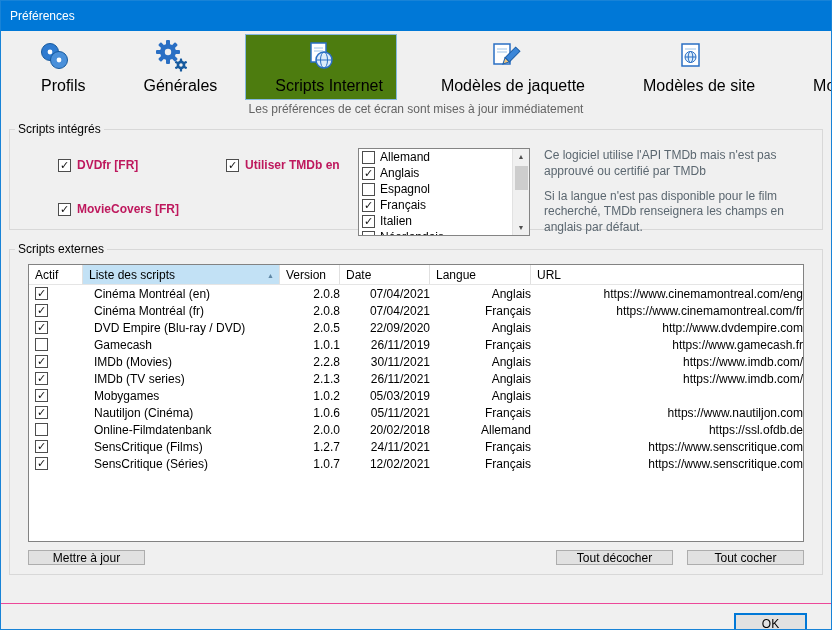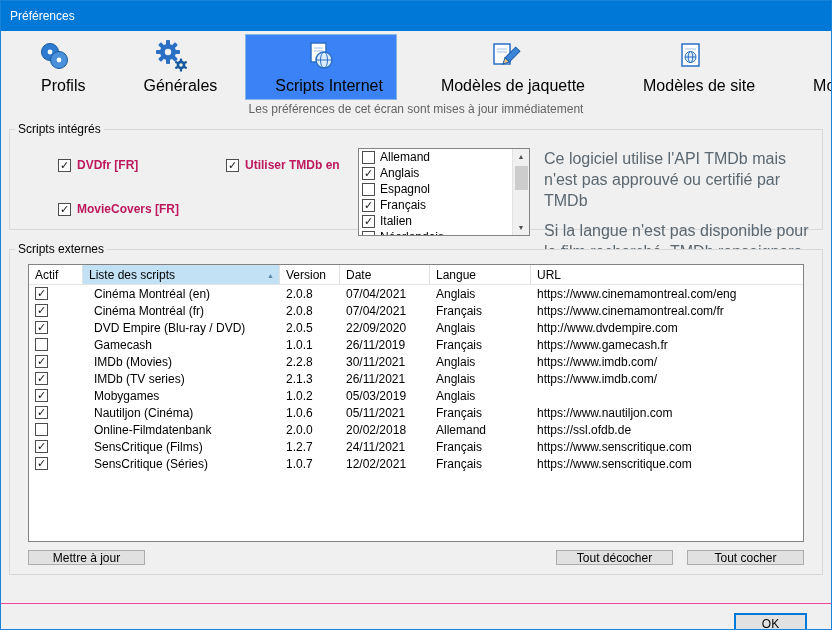--- a/index.html
+++ b/index.html
@@ -5,21 +5,21 @@
   *{box-sizing:border-box;margin:0;padding:0;}
   body{font-family:"Liberation Sans",sans-serif;background:#ffffff;}
   .window{width:832px;height:630px;background:#f0f0f0;border:1px solid #1883d7;position:relative;overflow:hidden;}
 
   
   .titlebar{height:30px;background:#0078d7;color:#fff;display:flex;align-items:center;padding-left:9px;font-size:12px;}
 
   
   .toolbar{display:flex;align-items:flex-start;padding:3px 0 0 10px;gap:14px;}
   .tb-item{display:flex;flex-direction:column;align-items:center;gap:3px;padding:5px 13px 4px;border:1px solid transparent;}
-  .tb-item.selected{background:#3b82f6;border-color:#84b8e0;}
+  .tb-item.selected{background:#4d7c0f;border-color:#84b8e0;}
   .tb-icon{width:34px;height:34px;display:flex;align-items:center;justify-content:center;}
   .tb-label{font-size:16px;color:#000;white-space:nowrap;margin-left:16px;}
   .screen-note{text-align:center;color:#646464;font-size:12px;margin:2px 0 6px;}
 
   
   fieldset{border:1px solid #d8d8d8;margin:0 8px;position:relative;background:#f0f0f0;}
   legend{font-size:12px;padding:0 3px;margin-left:5px;color:#000;}
   .fs-integrated{height:108px;margin-top:2px;}
   .fs-external{margin-top:12px;padding-bottom:9px;}
 
@@ -32,36 +32,36 @@
   
   .listbox{position:absolute;left:348px;top:12px;width:172px;height:88px;background:#fff;border:1px solid #848484;overflow:hidden;padding-right:17px;}
   .lang-item{height:16px;display:flex;align-items:center;gap:5px;padding-left:3px;}
   .lang-lbl{font-size:12px;color:#000;}
   .scrollbar{position:absolute;right:0;top:0;bottom:0;width:17px;background:#f0f0f0;border-left:1px solid #e2e2e2;display:flex;flex-direction:column;align-items:center;}
   .scroll-btn{height:15px;width:17px;display:flex;align-items:center;justify-content:center;font-size:7px;color:#505050;}
   .scroll-down{margin-top:auto;}
   .scroll-thumb{width:13px;height:24px;background:#cdcdcd;margin-top:2px;}
 
   
-  .tmdb-notes{position:absolute;left:534px;top:12px;width:268px;color:#5b6770;font-size:16px;line-height:1.32;}
+  .tmdb-notes{position:absolute;left:534px;top:12px;width:268px;color:#5b6770;font-size:12px;line-height:1.32;}
   .tmdb-notes p + p{margin-top:9px;}
 
   
   .scripts-table{margin:8px 18px 8px;border:1px solid #828282;background:#fff;height:278px;overflow:hidden;font-size:12px;}
   .thead,.trow{display:grid;grid-template-columns:54px 197px 60px 90px 101px 1fr;}
   .thead{height:20px;border-bottom:1px solid #e5e5e5;}
   .th{display:flex;align-items:center;padding-left:6px;border-right:1px solid #e0e0e0;position:relative;color:#000;}
   .th:last-child{border-right:none;}
   .th.sorted{background:#c2e1f5;}
   .sort-ind{position:absolute;right:5px;top:50%;transform:translateY(-50%);font-size:7px;color:#5f87a5;}
   .trow{height:17px;align-items:center;}
   .tc{overflow:hidden;white-space:nowrap;color:#000;}
   .c0{display:flex;align-items:center;padding-left:6px;}
   .c1{padding-left:11px;}
-  .c2,.c3,.c4,.c5{padding-left:6px;}
+  .c2,.c3,.c4,.c5{padding-left:6px;text-align:right;}
 
   
   .table-buttons{display:flex;margin:8px 18px 0;gap:14px;}
   .btn{height:15px;min-width:117px;background:#e1e1e1;border:1px solid #adadad;font-family:inherit;font-size:12px;color:#000;padding:0 10px;}
   .btn-update{margin-right:auto;}
 
   
   .footer{margin-top:28px;border-top:1px solid #ec4899;padding:9px 24px 0;display:flex;justify-content:flex-end;}
   .btn-ok{height:22px;min-width:73px;background:#e1e1e1;border:1px solid #0078d7;box-shadow:inset 0 0 0 1px #0078d7;font-family:inherit;font-size:12px;}
 </style>

